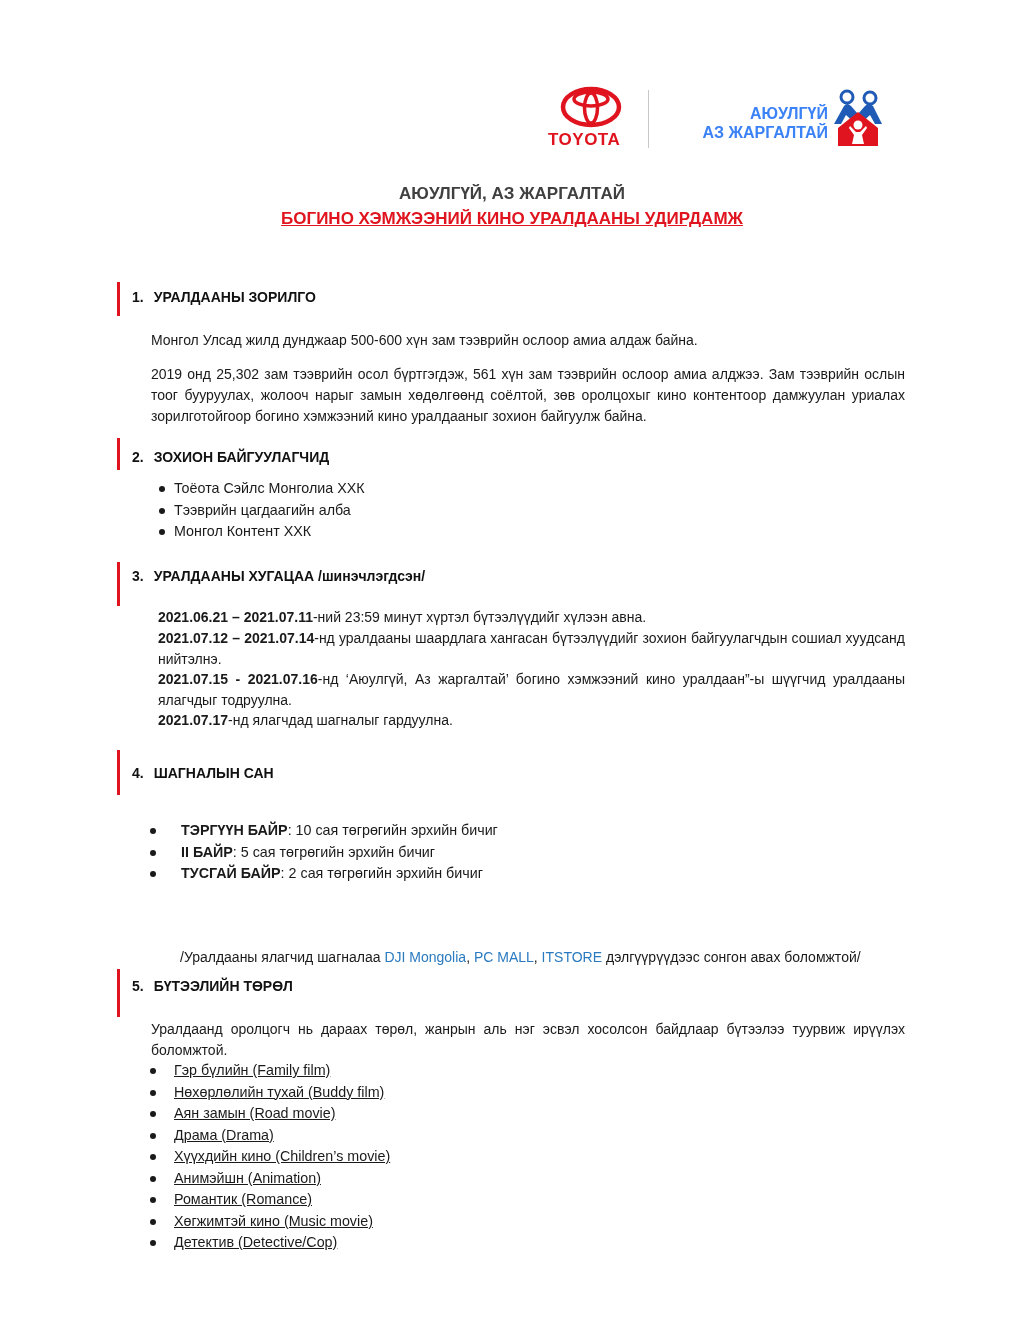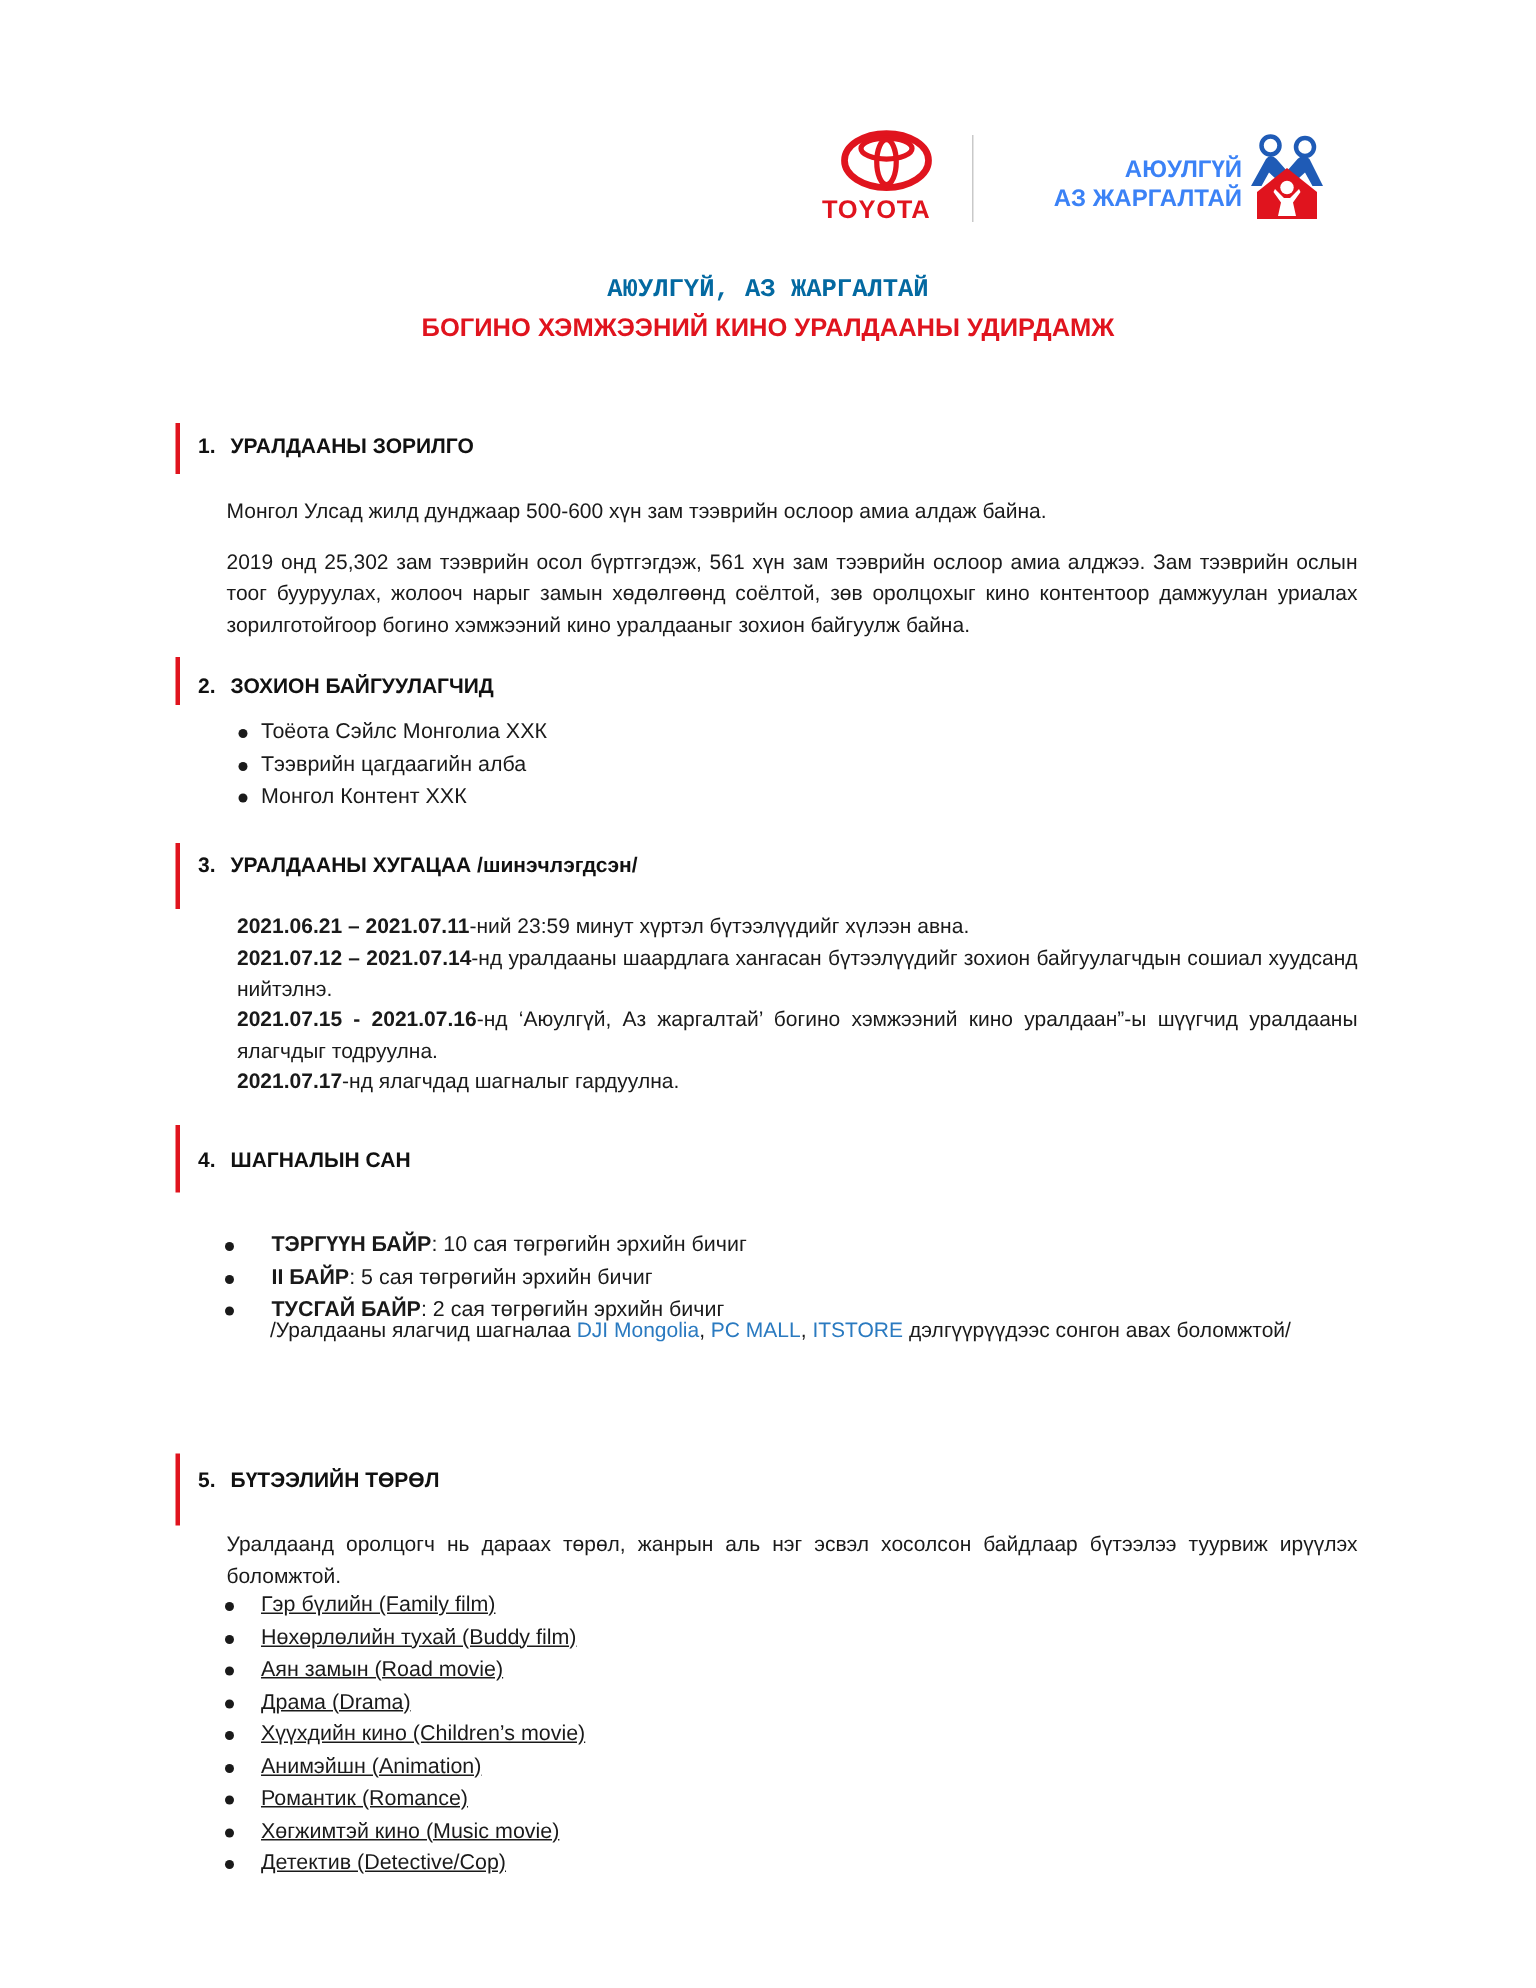--- a/index.html
+++ b/index.html
@@ -9,22 +9,22 @@
     .logos { position: absolute; top: 84px; left: 540px; width: 345px; height: 70px; }
     .toyota { position: absolute; left: 5px; top: 0; width: 90px; height: 66px; }
     .toyota svg { position: absolute; left: 15px; top: 2px; }
     .toyota-word { position: absolute; left: 3px; top: 46px; font-weight: bold; font-size: 17px; color: #e0141e; letter-spacing: 0.5px; }
     .logo-divider { position: absolute; left: 108px; top: 6px; width: 1px; height: 58px; background: #c9c9c9; }
     .safe-logo { position: absolute; left: 136px; top: 4px; width: 210px; height: 62px; }
     .safe-text { position: absolute; right: 58px; top: 16px; text-align: right; font-weight: bold; font-size: 16px; line-height: 19px; color: #3b82f6; }
     .safe-icon { position: absolute; right: 0; top: 0; }
 
     .title { position: absolute; top: 181px; left: 0; width: 1024px; text-align: center; font-weight: bold; font-size: 17px; line-height: 25px; }
-    .title .t1 { color: #0369a1; display: block; font-family: Liberation Mono, monospace; }
-    .title .t2 { color: #e0141e; display: block; }
+    .title .t1 { color: #404040; display: block; }
+    .title .t2 { color: #e0141e; display: block; text-decoration: underline; }
 
     .sec-head { position: absolute; left: 117px; height: 34px; border-left: 3px solid #e0141e; padding-left: 12px; font-weight: bold; font-size: 14px; color: #111; }
     .sec-head span { display: inline-block; }
     .num { margin-right: 10px; }
 
     .para { position: absolute; left: 151px; width: 754px; font-size: 14px; line-height: 21px; color: #1a1a1a; text-align: justify; }
 
     ul.bul { position: absolute; list-style: none; font-size: 14.3px; line-height: 21.5px; color: #1a1a1a; }
     ul.bul li { position: relative; }
     ul.bul li .dot { position: absolute; top: 8px; width: 6px; height: 6px; border-radius: 50%; background: #1a1a1a; }
@@ -98,21 +98,21 @@
 </div>
 
 <div class="sec-head" style="top:750px; height:45px; padding-top:15px;">
   <span class="num">4.</span><span>ШАГНАЛЫН САН</span>
 </div>
 <ul class="bul" style="top:820px; left:150px;">
   <li style="padding-left:31px;"><span class="dot" style="left:0;"></span><span class="b">ТЭРГҮҮН БАЙР</span><span>: 10 сая төгрөгийн эрхийн бичиг</span></li>
   <li style="padding-left:31px;"><span class="dot" style="left:0;"></span><span class="b">II БАЙР</span><span>: 5 сая төгрөгийн эрхийн бичиг</span></li>
   <li style="padding-left:31px;"><span class="dot" style="left:0;"></span><span class="b">ТУСГАЙ БАЙР</span><span>: 2 сая төгрөгийн эрхийн бичиг</span></li>
 </ul>
-<div class="para" style="top:876px; left:180px; width:730px; text-align:left;">
+<div class="para" style="top:947px; left:180px; width:730px; text-align:left;">
   <span>/Уралдааны ялагчид шагналаа </span><span class="link">DJI Mongolia</span><span>, </span><span class="link">PC MALL</span><span>, </span><span class="link">ITSTORE</span><span> дэлгүүрүүдээс сонгон авах боломжтой/</span>
 </div>
 
 <div class="sec-head" style="top:969px; height:48px; padding-top:9px;">
   <span class="num">5.</span><span>БҮТЭЭЛИЙН ТӨРӨЛ</span>
 </div>
 <div class="para" style="top:1019px;">Уралдаанд оролцогч нь дараах төрөл, жанрын аль нэг эсвэл хосолсон байдлаар бүтээлээ туурвиж ирүүлэх боломжтой.</div>
 <ul class="bul" style="top:1060px; left:150px;text-decoration:underline;">
   <li style="padding-left:24px;"><span class="dot" style="left:0;"></span><span>Гэр бүлийн (Family film)</span></li>
   <li style="padding-left:24px;"><span class="dot" style="left:0;"></span><span>Нөхөрлөлийн тухай (Buddy film)</span></li>

